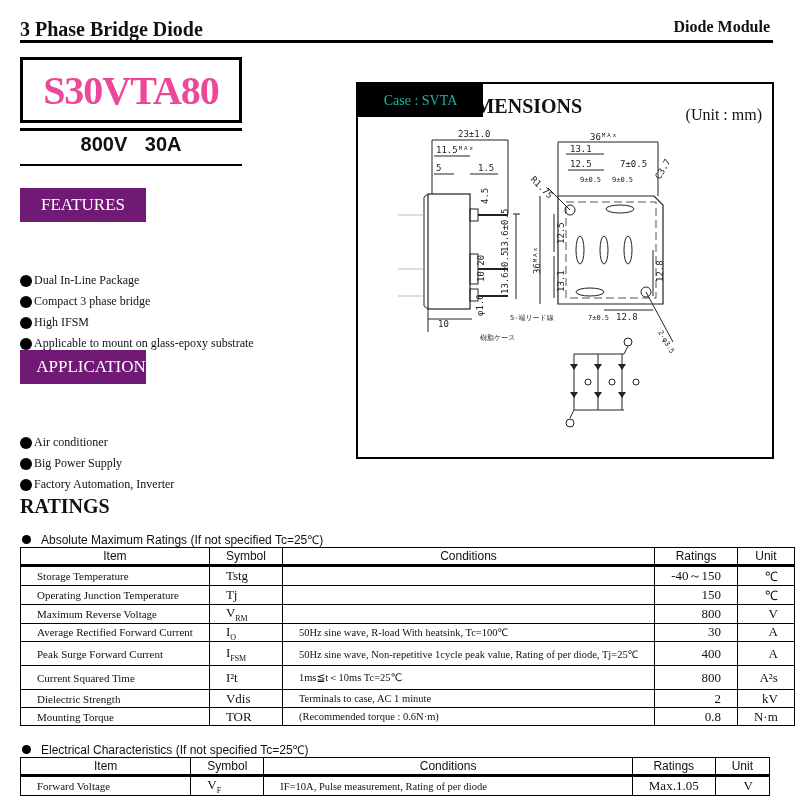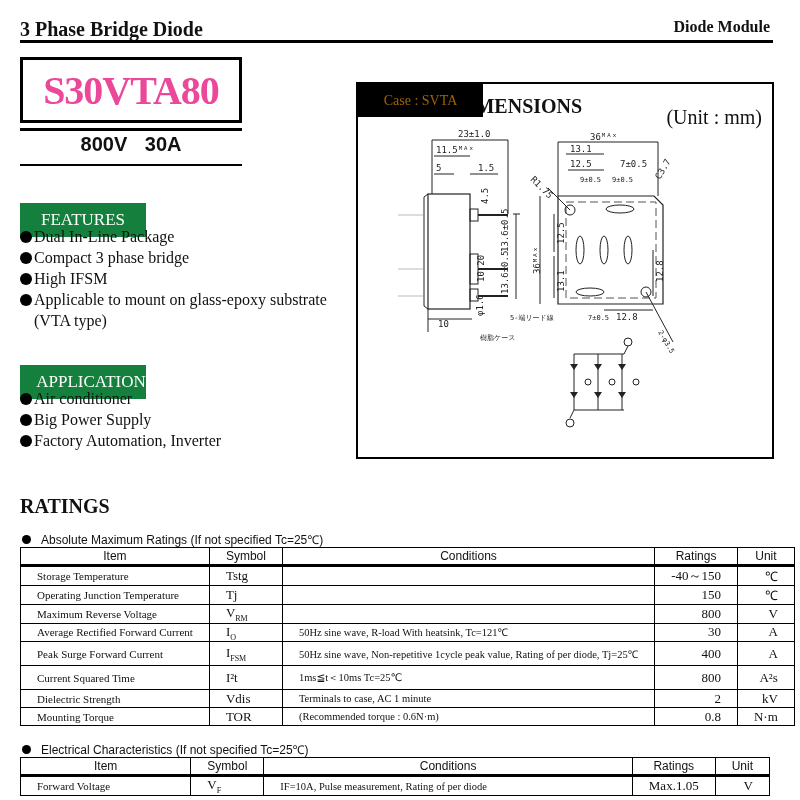--- a/index.html
+++ b/index.html
@@ -9,30 +9,30 @@
   .doc-title { position: absolute; left: 20px; top: 18px; font-size: 20px; font-weight: bold; }
   .doc-category { position: absolute; right: 30px; top: 18px; font-size: 16px; font-weight: bold; }
   .title-rule { position: absolute; left: 20px; top: 40px; width: 753px; height: 3px; background: #000; }
 
   .part-box { position: absolute; left: 20px; top: 57px; width: 222px; height: 66px; border: 3px solid #000; display: flex; align-items: center; justify-content: center; }
   .part-number { font-size: 40px; font-weight: bold; color: #ec4899; letter-spacing: -1px; }
   .rule-a { position: absolute; left: 20px; top: 128px; width: 222px; height: 3px; background: #000; }
   .spec-line { position: absolute; left: 20px; top: 133px; width: 222px; text-align: center; font-family: "Liberation Sans", sans-serif; font-weight: bold; font-size: 20px; word-spacing: 12px; }
   .rule-b { position: absolute; left: 20px; top: 164px; width: 222px; height: 2px; background: #000; }
 
-  .section-tag { position: absolute; left: 20px; height: 34px; width: 126px; background: #15803d; color: #fff; font-size: 17px; display: flex; align-items: center; justify-content: center; margin-top: 15px; }
-  .bullet-list { position: absolute; left: 20px; list-style: none; font-size: 16px; line-height: 21px; }
+  .section-tag { position: absolute; left: 20px; height: 34px; width: 126px; background: #701a75; color: #fff; font-size: 17px; display: flex; align-items: center; justify-content: center; }
+  .bullet-list { position: absolute; left: 20px; list-style: none; font-size: 12px; line-height: 21px; margin-top: 44px; }
   .bullet-list li { position: relative; padding-left: 14px; }
   .bullet-list li .bullet { position: absolute; left: 0; top: 5px; width: 12px; height: 12px; border-radius: 50%; background: #000; }
   .bullet-list li .cont { display: block; }
 
   .outline-heading { position: absolute; left: 356px; top: 53px; font-size: 20px; font-weight: bold; margin-top: 42px; }
   .outline-box { position: absolute; left: 356px; top: 82px; width: 418px; height: 377px; border: 2px solid #000; }
-  .case-tag { position: absolute; left: 0; top: 0; width: 125px; height: 33px; background: #000; color: #a16207; font-size: 14px; display: flex; align-items: center; justify-content: center; }
-  .unit-label { position: absolute; right: 10px; top: 22px; font-size: 20px; }
+  .case-tag { position: absolute; left: 0; top: 0; width: 125px; height: 33px; background: #000; color: #14b8a6; font-size: 14px; display: flex; align-items: center; justify-content: center; }
+  .unit-label { position: absolute; right: 10px; top: 22px; font-size: 16px; }
   .drawing { position: absolute; left: 0; top: 0; }
 
   .ratings-heading { position: absolute; left: 20px; top: 495px; font-size: 20px; font-weight: bold; }
   .table-caption { position: absolute; left: 22px; font-family: "Liberation Sans", sans-serif; font-size: 12px; }
   .table-caption .dot { display: inline-block; width: 9px; height: 9px; border-radius: 50%; background: #000; margin-right: 10px; vertical-align: 0; }
 
   table.ratings { position: absolute; left: 20px; width: 750px; border-collapse: collapse; font-size: 11px; }
   table.ratings th, table.ratings td { border: 1.5px solid #000; padding: 0 16px; white-space: nowrap; }
   table.ratings th { font-family: "Liberation Sans", sans-serif; font-weight: normal; font-size: 12px; height: 18px; border-bottom-width: 3px; text-align: center; }
   table.ratings td { height: 18px; }
@@ -218,21 +218,21 @@
     <tr>
       <td>Maximum Reverse Voltage</td>
       <td class="sym"><span>V</span><sub>RM</sub></td>
       <td class="cond"></td>
       <td class="val">800</td>
       <td class="unit">V</td>
     </tr>
     <tr>
       <td>Average Rectified Forward Current</td>
       <td class="sym"><span>I</span><sub>O</sub></td>
-      <td class="cond">50Hz sine wave, R-load   With heatsink, Tc=121℃</td>
+      <td class="cond">50Hz sine wave, R-load   With heatsink, Tc=100℃</td>
       <td class="val">30</td>
       <td class="unit">A</td>
     </tr>
     <tr style="height:24px;">
       <td>Peak Surge Forward Current</td>
       <td class="sym"><span>I</span><sub>FSM</sub></td>
       <td class="cond">50Hz sine wave, Non-repetitive 1cycle peak value, Rating of per diode, Tj=25℃</td>
       <td class="val">400</td>
       <td class="unit">A</td>
     </tr>

